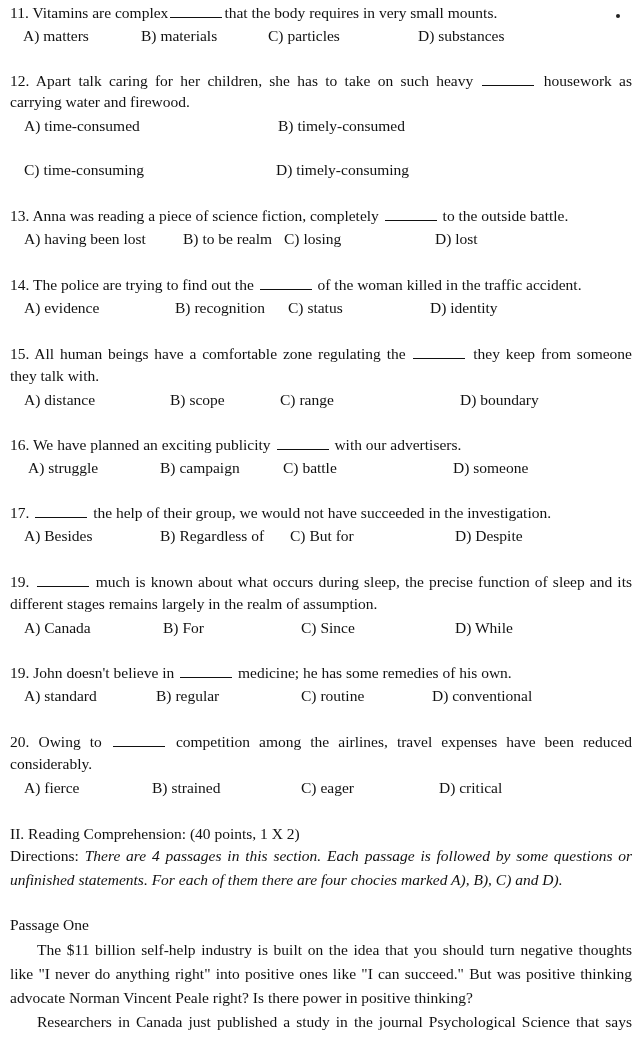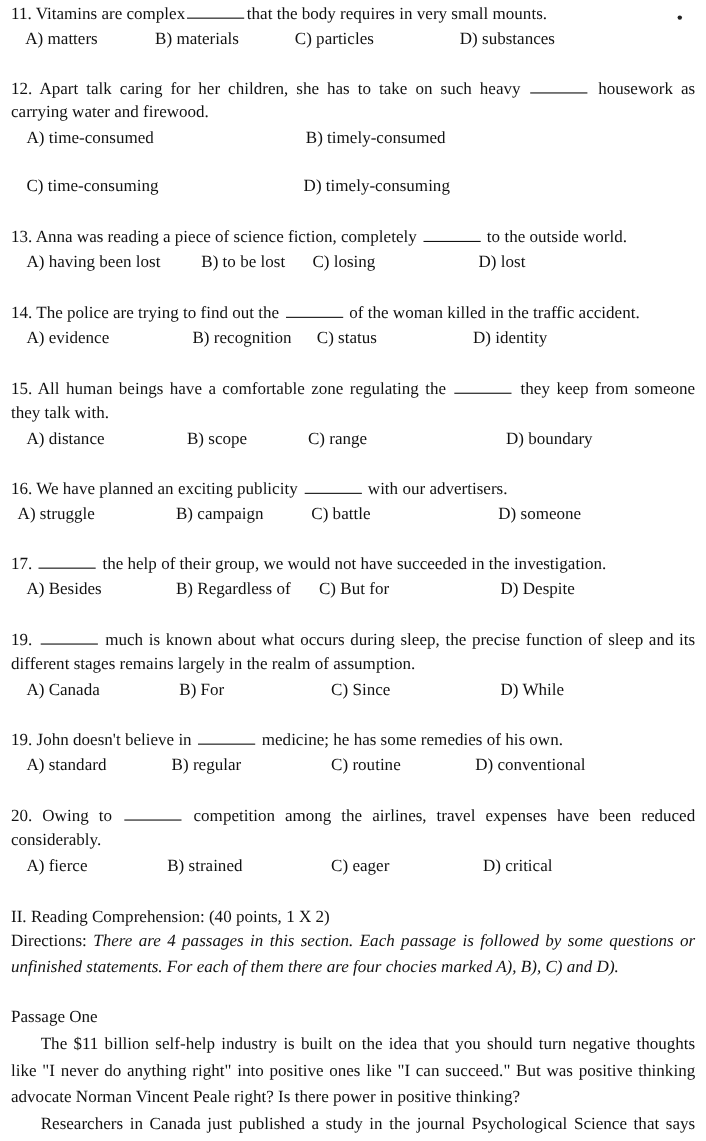--- a/index.html
+++ b/index.html
@@ -31,23 +31,23 @@
 <div>
   <div class="line just" style="top:71px"><span>12.</span> <span>Apart talk caring for her children, she has to take on such heavy</span> <span class="blank"></span> <span>housework as</span></div>
   <div class="line" style="top:92px">carrying water and firewood.</div>
   <div class="opt" style="top:116px;left:24px">A) time-consumed</div>
   <div class="opt" style="top:116px;left:278px">B) timely-consumed</div>
   <div class="opt" style="top:160px;left:24px">C) time-consuming</div>
   <div class="opt" style="top:160px;left:276px">D) timely-consuming</div>
 </div>
 
 <div>
-  <div class="line" style="top:206px"><span>13.</span> <span>Anna was reading a piece of science fiction, completely</span> <span class="blank"></span> <span>to the outside world.</span></div>
+  <div class="line" style="top:206px"><span>13.</span> <span>Anna was reading a piece of science fiction, completely</span> <span class="blank"></span> <span>to the outside battle.</span></div>
   <div class="opt" style="top:229px;left:24px">A) having been lost</div>
-  <div class="opt" style="top:229px;left:183px">B) to be lost</div>
+  <div class="opt" style="top:229px;left:183px">B) to be realm</div>
   <div class="opt" style="top:229px;left:284px">C) losing</div>
   <div class="opt" style="top:229px;left:435px">D) lost</div>
 </div>
 
 <div>
   <div class="line" style="top:275px"><span>14.</span> <span>The police are trying to find out the</span> <span class="blank"></span> <span>of the woman killed in the traffic accident.</span></div>
   <div class="opt" style="top:298px;left:24px">A) evidence</div>
   <div class="opt" style="top:298px;left:175px">B) recognition</div>
   <div class="opt" style="top:298px;left:288px">C) status</div>
   <div class="opt" style="top:298px;left:430px">D) identity</div>
@@ -57,21 +57,21 @@
   <div class="line just" style="top:344px"><span>15.</span> <span>All human beings have a comfortable zone regulating the</span> <span class="blank"></span> <span>they keep from someone</span></div>
   <div class="line" style="top:366px">they talk with.</div>
   <div class="opt" style="top:390px;left:24px">A) distance</div>
   <div class="opt" style="top:390px;left:170px">B) scope</div>
   <div class="opt" style="top:390px;left:280px">C) range</div>
   <div class="opt" style="top:390px;left:460px">D) boundary</div>
 </div>
 
 <div>
   <div class="line" style="top:435px"><span>16.</span> <span>We have planned an exciting publicity</span> <span class="blank"></span> <span>with our advertisers.</span></div>
-  <div class="opt" style="top:458px;left:16px">A) struggle</div>
+  <div class="opt" style="top:458px;left:28px">A) struggle</div>
   <div class="opt" style="top:458px;left:160px">B) campaign</div>
   <div class="opt" style="top:458px;left:283px">C) battle</div>
   <div class="opt" style="top:458px;left:453px">D) someone</div>
 </div>
 
 <div>
   <div class="line" style="top:503px"><span>17.</span> <span class="blank"></span> <span>the help of their group, we would not have succeeded in the investigation.</span></div>
   <div class="opt" style="top:526px;left:24px">A) Besides</div>
   <div class="opt" style="top:526px;left:160px">B) Regardless of</div>
   <div class="opt" style="top:526px;left:290px">C) But for</div>

